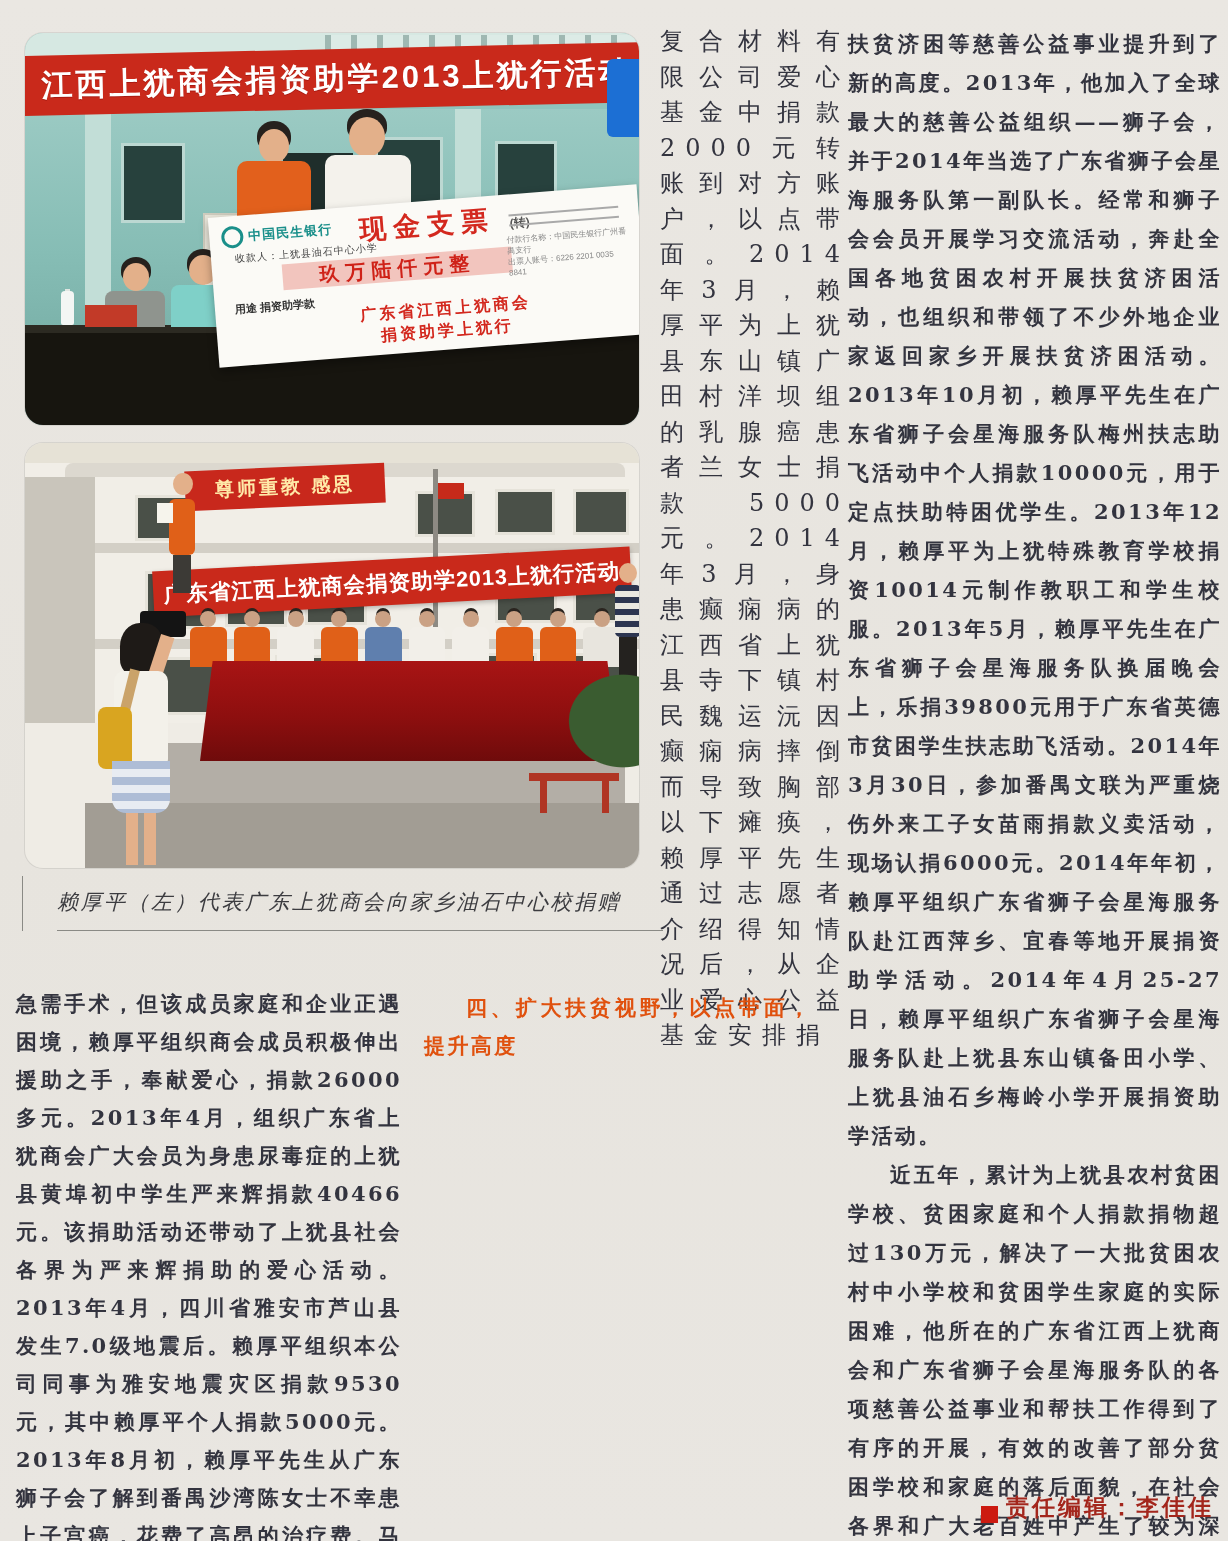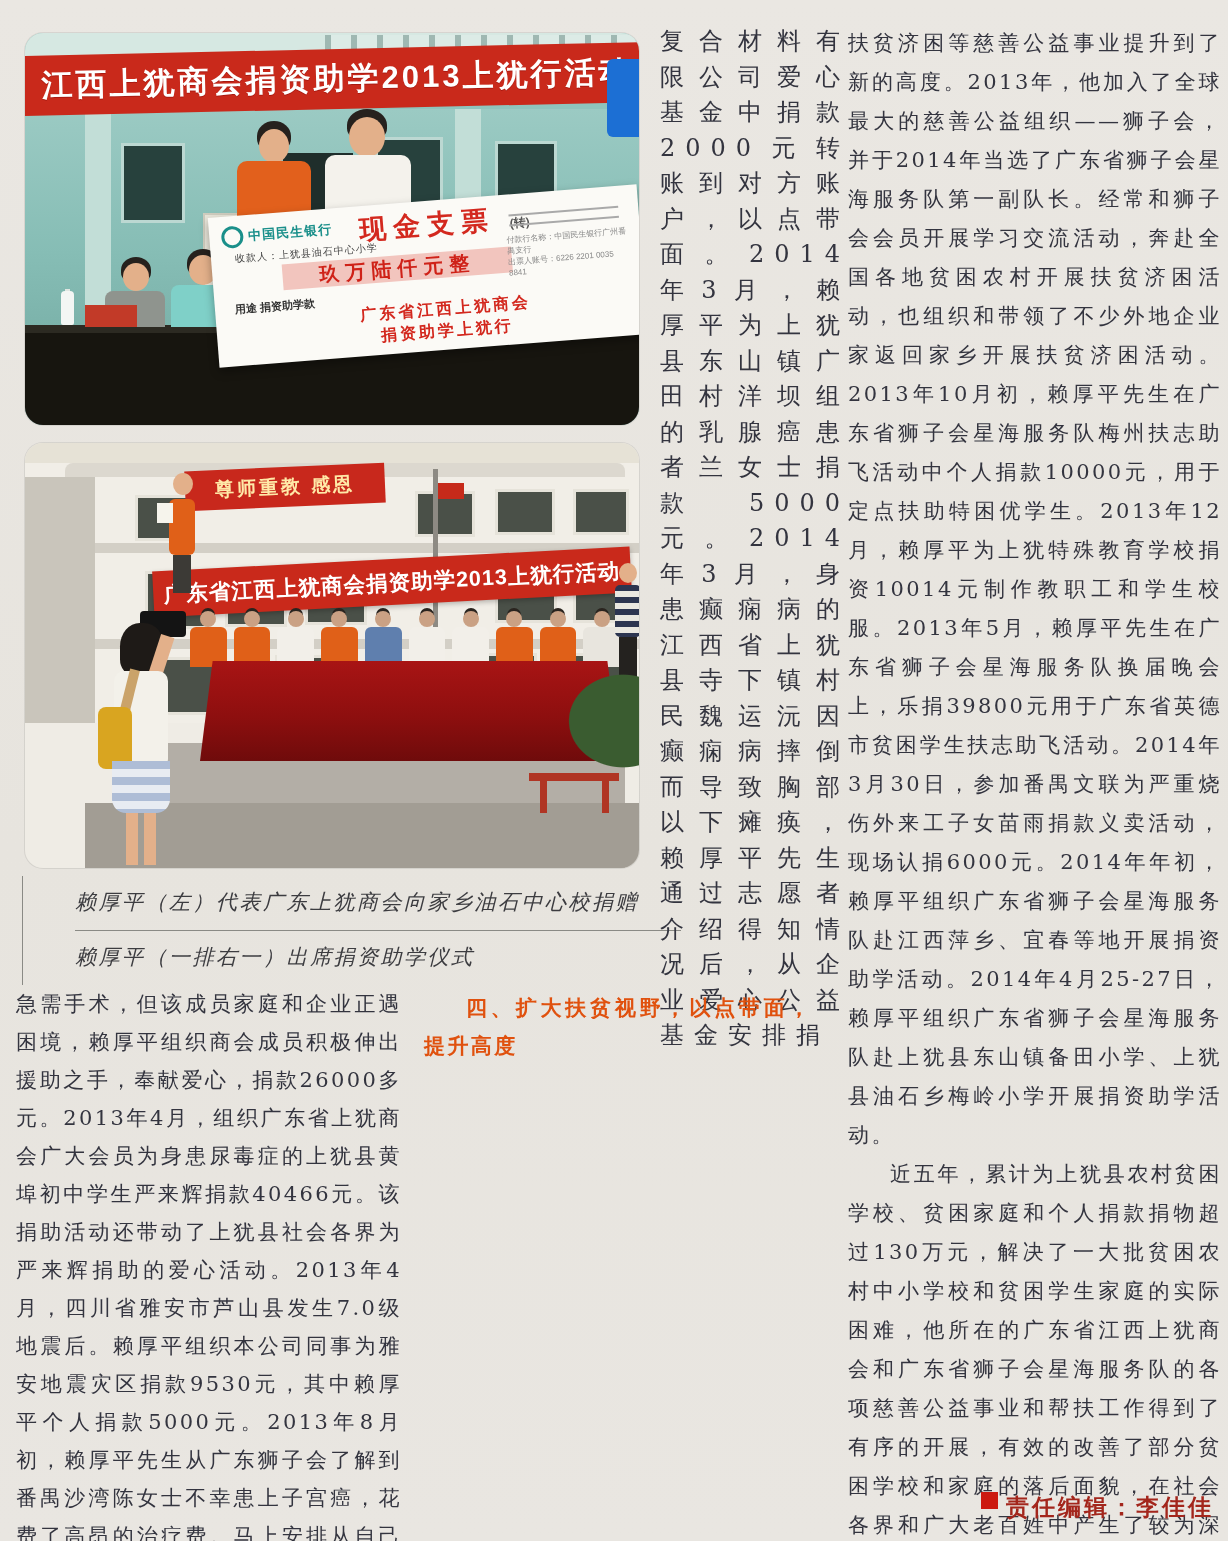--- a/index.html
+++ b/index.html
@@ -15,21 +15,21 @@
 
   
   .col{
     position:absolute;
     text-align:justify;
     font-size:21px;
     line-height:39px;
     letter-spacing:2.4px;
     color:#33343f;
   }
-  .col p{margin:0;}
+  .col p{margin:0;font-weight:bold;}
   .indent{text-indent:2em;}
 
   
   .mid-narrow{
     position:absolute;left:660px;top:24px;width:190px;
     font-size:24px;line-height:35.5px;letter-spacing:10px;
     text-align:justify;color:#33343f;
   }
 
   
@@ -44,33 +44,33 @@
     font-weight:bold;
     font-family:"Liberation Sans","DejaVu Sans",sans-serif;
     text-indent:2em;
     margin-top:4px !important;
   }
 
   
   .captions{
     position:absolute;left:22px;top:876px;width:606px;
     border-left:1.5px solid #8a8a85;
-    padding-left:52px;
+    padding-left:34px;
     font-style:italic;
     font-size:21px;color:#3c3c40;letter-spacing:2.5px;
   }
   .captions .cap{padding:12px 0 14px 0;}
   .captions .divider{border-top:1.5px solid #8a8a85;width:100%;}
 
   
   .footer{
     position:absolute;right:14px;bottom:18px;
     font-size:23px;letter-spacing:3px;
     color:#a3261c;font-weight:bold;
-    display:flex;align-items:flex-start;gap:8px;
+    display:flex;align-items:flex-end;gap:8px;
     font-family:Liberation Sans, sans-serif;
   }
   .footer .sq{width:17px;height:17px;background:#cc1a10;display:inline-block;}
 
   
   .photo{
     position:absolute;left:25px;width:614px;
     border-radius:18px;overflow:hidden;
     box-shadow:0 0 0 1px rgba(0,0,0,.08);
   }
@@ -338,21 +338,20 @@
       <div class="ph-strap"></div>
       <div class="ph-bag"></div>
       <div class="ph-skirt"></div>
       <div class="ph-legs"></div>
     </div>
   </div>
 
   <div class="captions">
     <div class="cap">赖厚平（左）代表广东上犹商会向家乡油石中心校捐赠</div>
     <div class="divider"></div>
-    <div class="cap">赖厚平（一排右一）出席捐资助学仪式</div>
   </div>
 
   <div class="mid-narrow">复合材料有限公司爱心基金中捐款2000元转账到对方账户，以点带面。2014年3月，赖厚平为上犹县东山镇广田村洋坝组的乳腺癌患者兰女士捐款5000元。2014年3月，身患癫痫病的江西省上犹县寺下镇村民魏运沅因癫痫病摔倒而导致胸部以下瘫痪，赖厚平先生通过志愿者介绍得知情况后，从企业爱心公益基金安排捐</div>
 
   <div class="col col-left-bottom">
     <p>急需手术，但该成员家庭和企业正遇困境，赖厚平组织商会成员积极伸出援助之手，奉献爱心，捐款26000多元。2013年4月，组织广东省上犹商会广大会员为身患尿毒症的上犹县黄埠初中学生严来辉捐款40466元。该捐助活动还带动了上犹县社会各界为严来辉捐助的爱心活动。2013年4月，四川省雅安市芦山县发生7.0级地震后。赖厚平组织本公司同事为雅安地震灾区捐款9530元，其中赖厚平个人捐款5000元。2013年8月初，赖厚平先生从广东狮子会了解到番禺沙湾陈女士不幸患上子宫癌，花费了高昂的治疗费。马上安排从自己经营的广州博皓</p>
   </div>
 
   <div class="col col-mid-bottom">
     <p class="section-heading">四、扩大扶贫视野，以点带面，提升高度</p>

